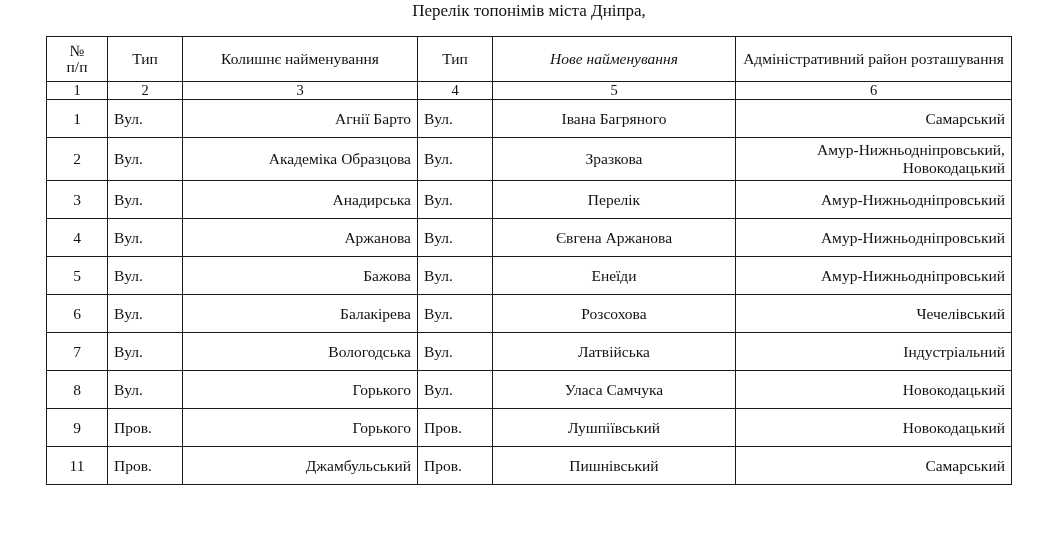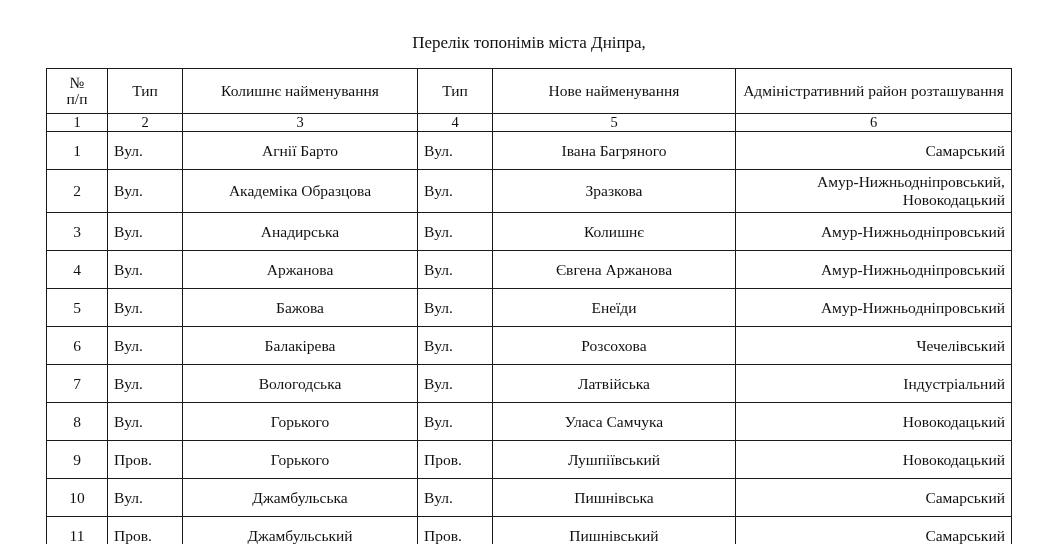--- a/index.html
+++ b/index.html
@@ -16,21 +16,20 @@
   }
   .page {
     position: relative;
     width: 1058px;
     height: 544px;
   }
   .doc-title {
     text-align: center;
     font-size: 17px;
     line-height: 22px;
-    padding-top: 32px;
   }
   .doc-title .line {
     display: block;
   }
   .table-wrap {
     margin: 14px 46px 0 46px;
   }
   table.topo {
     border-collapse: collapse;
     width: 966px;
@@ -56,29 +55,29 @@
     text-align: center;
     height: 17px;
     padding: 0 4px;
     font-size: 14.5px;
   }
   table.topo tbody td {
     height: 31px;
   }
   td.c-idx { text-align: center; width: 48px; }
   td.c-type { text-align: left; width: 62px; padding-left: 8px; }
-  td.c-old { text-align: center; width: 222px; padding-left: 10px; }
+  td.c-old { text-align: right; width: 222px; padding-left: 10px; }
   td.c-type2 { text-align: left; width: 62px; padding-left: 8px; }
   td.c-new { text-align: center; width: 230px; padding-left: 10px; }
   td.c-district { text-align: right; padding-left: 10px; }
   th.h-idx { width: 48px; }
   th.h-type { width: 62px; }
   th.h-old { width: 222px; margin-left: 6px; }
   th.h-type2 { width: 62px; }
-  th.h-new { width: 230px; }
+  th.h-new { width: 230px; font-style: italic; }
 </style>
 </head>
 <body>
 
 <div class="page">
 
   <div class="doc-title">
     <span class="line">Перелік топонімів міста Дніпра,</span>
   </div>
 
@@ -120,21 +119,21 @@
           <td class="c-old">Академіка Образцова</td>
           <td class="c-type2">Вул.</td>
           <td class="c-new">Зразкова</td>
           <td class="c-district">Амур-Нижньодніпровський, Новокодацький</td>
         </tr>
         <tr>
           <td class="c-idx">3</td>
           <td class="c-type">Вул.</td>
           <td class="c-old">Анадирська</td>
           <td class="c-type2">Вул.</td>
-          <td class="c-new">Колишнє</td>
+          <td class="c-new">Перелік</td>
           <td class="c-district">Амур-Нижньодніпровський</td>
         </tr>
         <tr>
           <td class="c-idx">4</td>
           <td class="c-type">Вул.</td>
           <td class="c-old">Аржанова</td>
           <td class="c-type2">Вул.</td>
           <td class="c-new">Євгена Аржанова</td>
           <td class="c-district">Амур-Нижньодніпровський</td>
         </tr>
@@ -172,28 +171,20 @@
         </tr>
         <tr>
           <td class="c-idx">9</td>
           <td class="c-type">Пров.</td>
           <td class="c-old">Горького</td>
           <td class="c-type2">Пров.</td>
           <td class="c-new">Лушпіївський</td>
           <td class="c-district">Новокодацький</td>
         </tr>
         <tr>
-          <td class="c-idx">10</td>
-          <td class="c-type">Вул.</td>
-          <td class="c-old">Джамбульська</td>
-          <td class="c-type2">Вул.</td>
-          <td class="c-new">Пишнівська</td>
-          <td class="c-district">Самарський</td>
-        </tr>
-        <tr>
           <td class="c-idx">11</td>
           <td class="c-type">Пров.</td>
           <td class="c-old">Джамбульський</td>
           <td class="c-type2">Пров.</td>
           <td class="c-new">Пишнівський</td>
           <td class="c-district">Самарський</td>
         </tr>
       </tbody>
     </table>
   </div>

